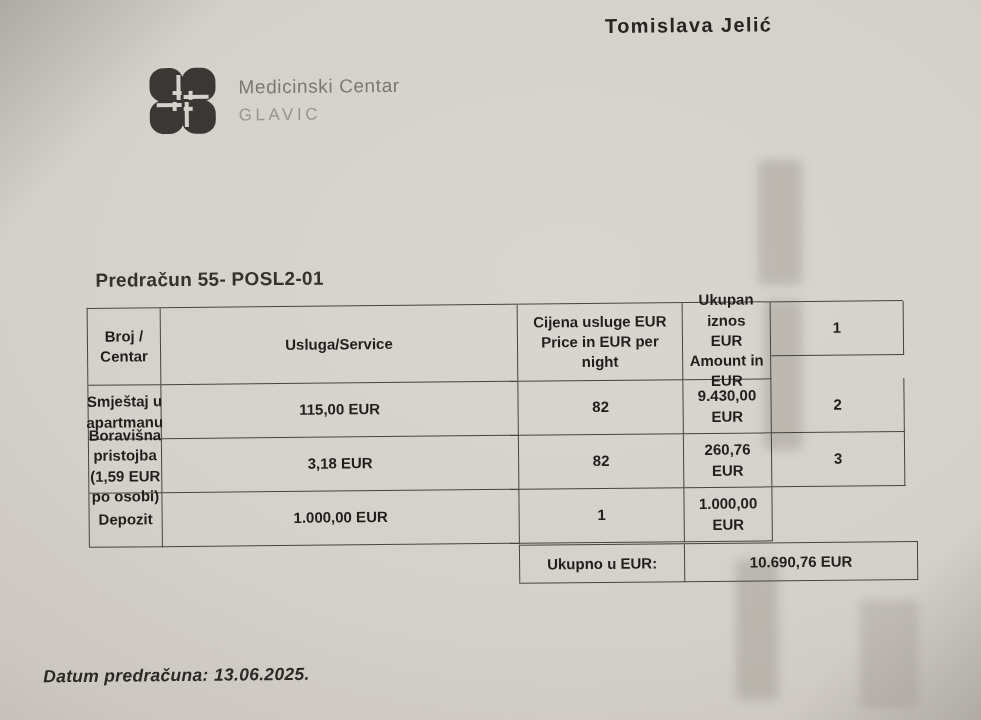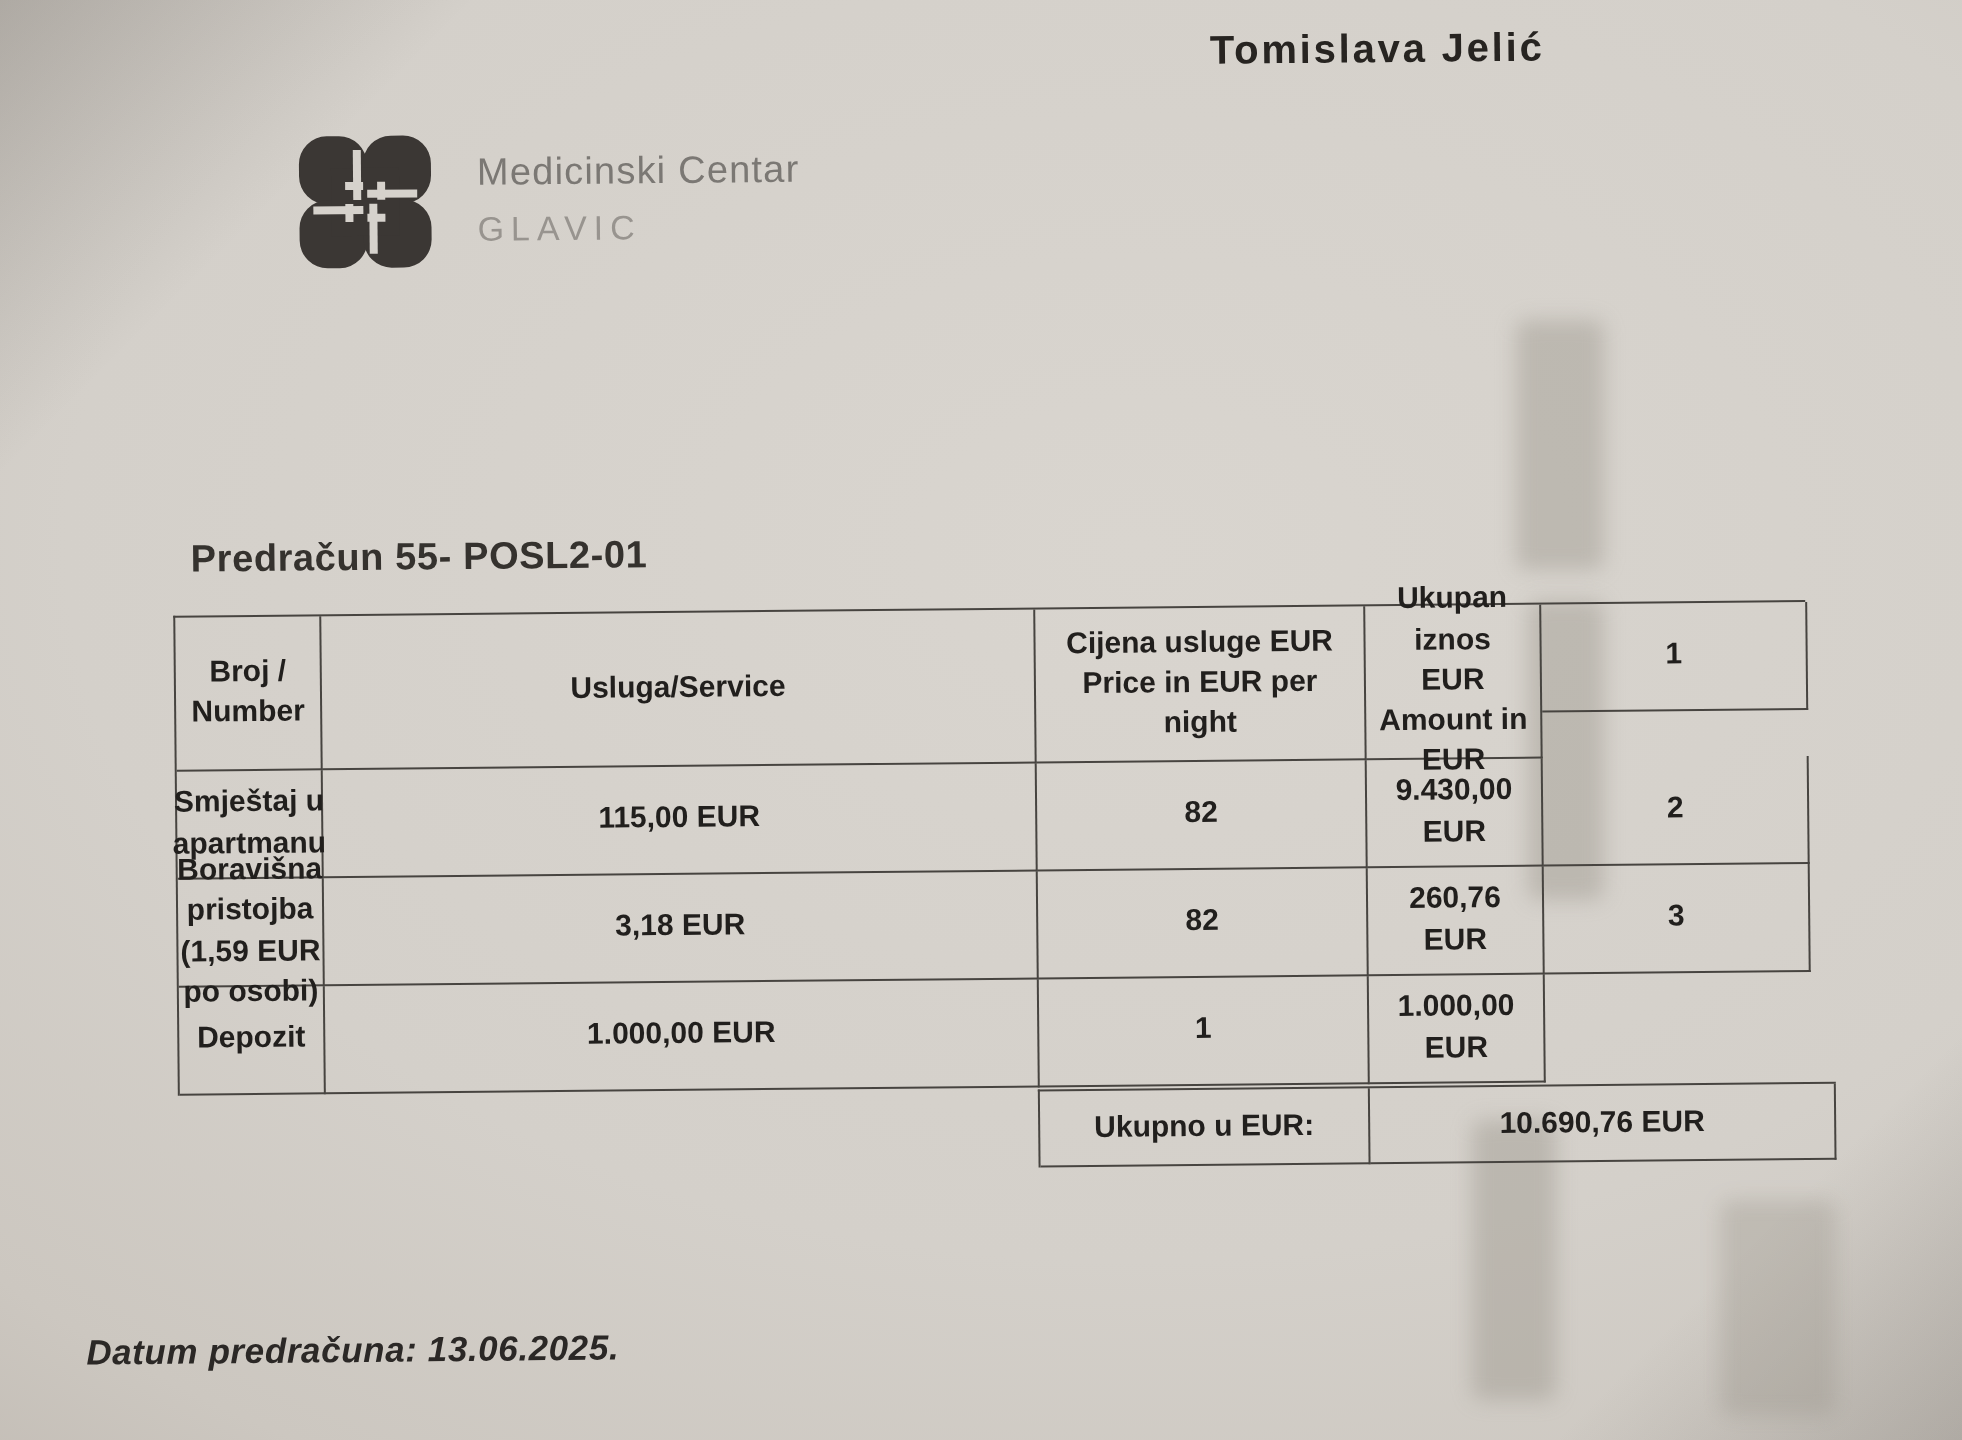--- a/index.html
+++ b/index.html
@@ -103,21 +103,21 @@
           <div class="l2">GLAVIC</div>
         </div>
       </div>
 
       <div class="doc-title">Predračun 55- POSL2-01</div>
 
       <div class="tbl">
         <div class="grid">
 
           <div class="cell hdr">Broj /
-Number</div>
+Centar</div>
           <div class="cell hdr">Usluga/Service</div>
           <div class="cell hdr">Cijena usluge EUR
 Price in EUR per
 night</div>
           <div class="cell hdr">Ukupan iznos
 EUR
 Amount in
 EUR</div>
 
           <div class="cell row">1</div>

